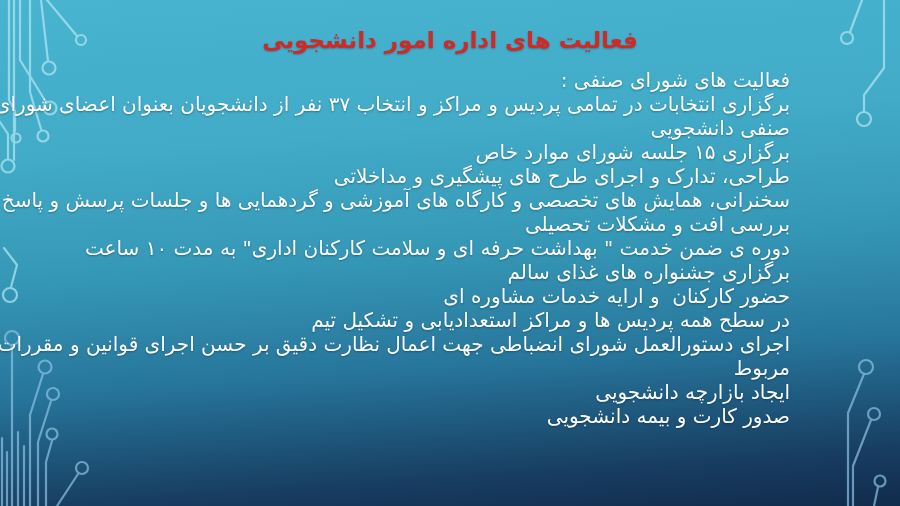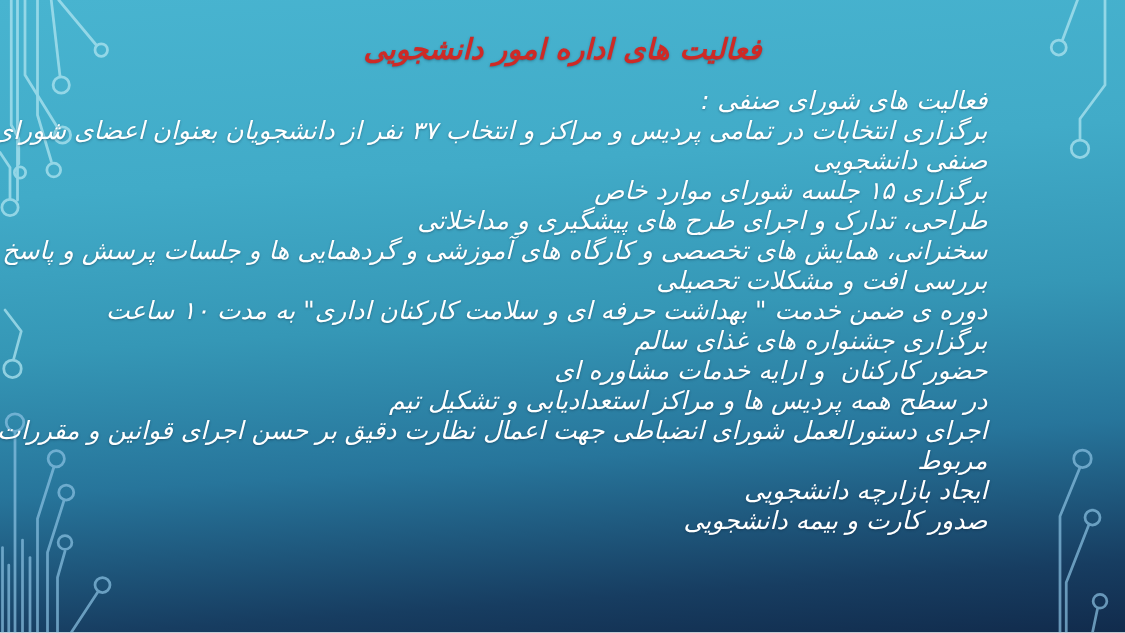--- a/index.html
+++ b/index.html
@@ -11,21 +11,20 @@
     width: 900px;
     height: 506px;
     background: linear-gradient(176deg,
       var(--bg_top, #48b4d0) 0%,
       #41abc8 28%,
       var(--bg_mid, #3597b6) 50%,
       #27759b 70%,
       #173d61 90%,
       var(--bg_bottom, #112b4c) 100%);
     overflow: hidden;
-    font-style: italic;
   }
 
   svg.circuits { position: absolute; inset: 0; display: block; }
   .circuits path, .circuits circle { fill: none; stroke-width: 2.2; stroke-linejoin: round; stroke-linecap: round; }
   .circuit-top { stroke: var(--circuit_light, #aee4f0); opacity: 0.75; }
   .circuit-bottom { stroke: var(--circuit_dark, #8cc3e4); opacity: 0.7; }
 
   .title {
     position: absolute;
     top: 27px;

